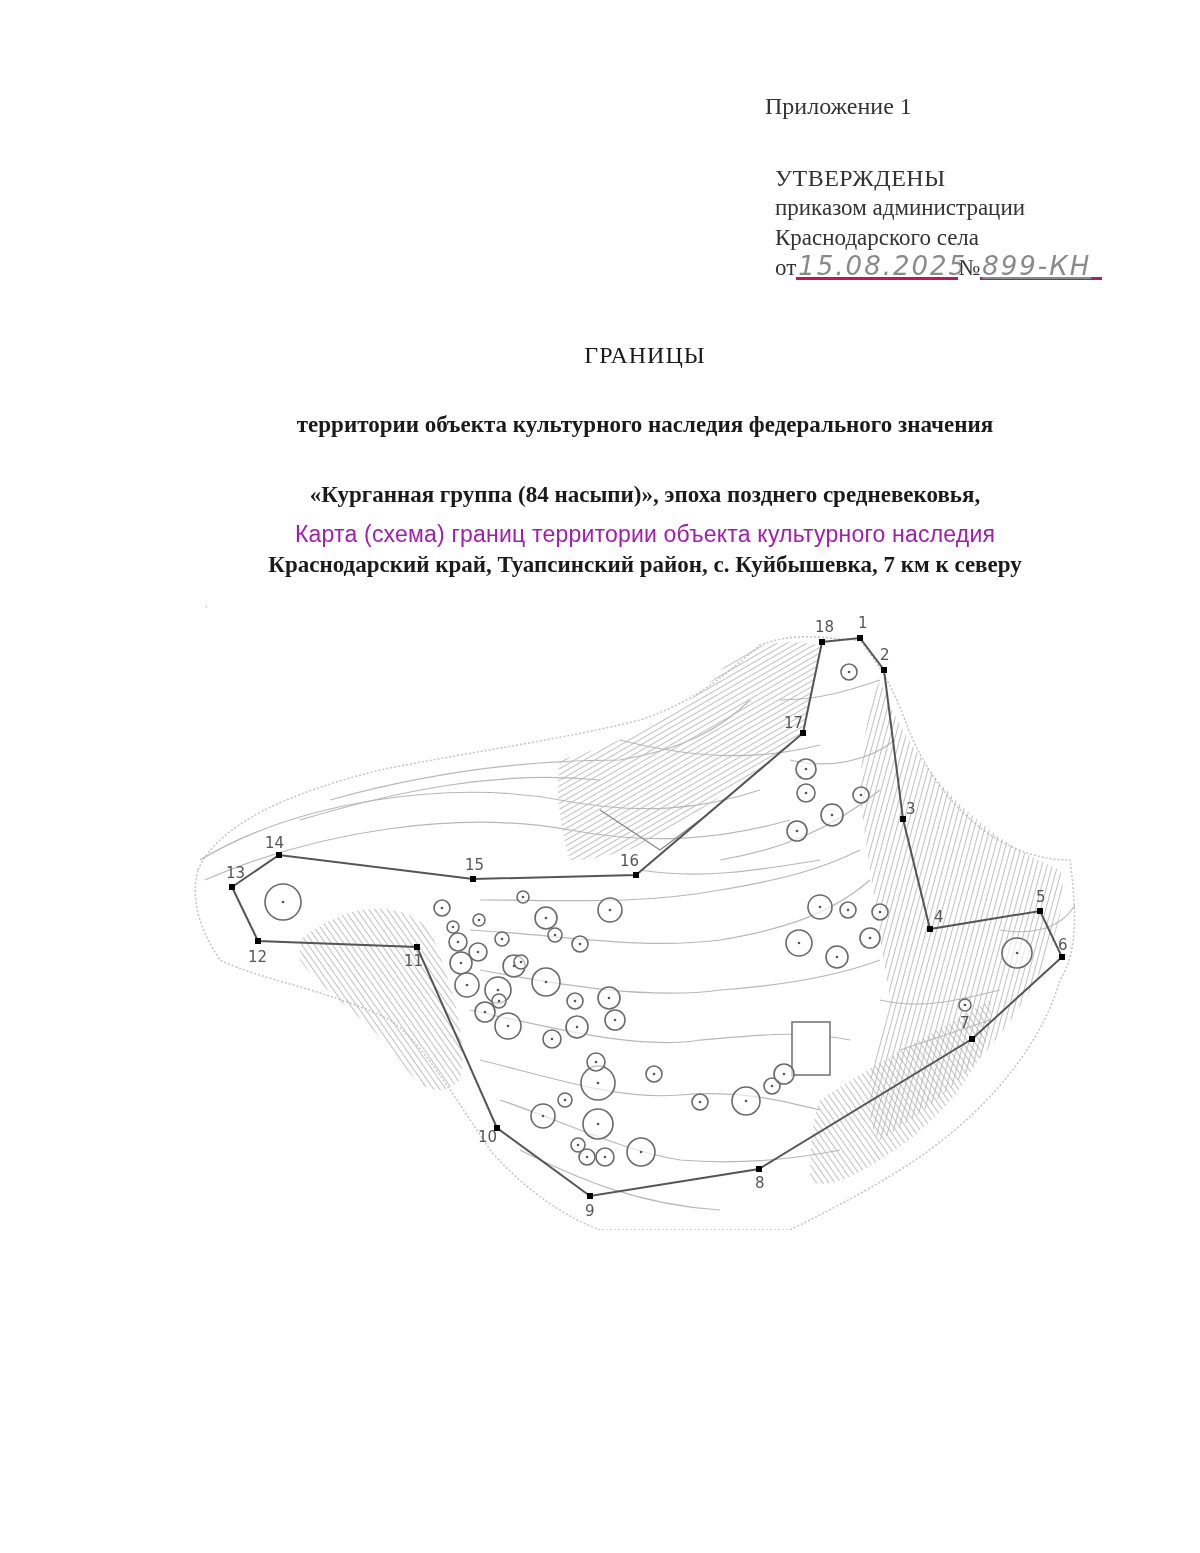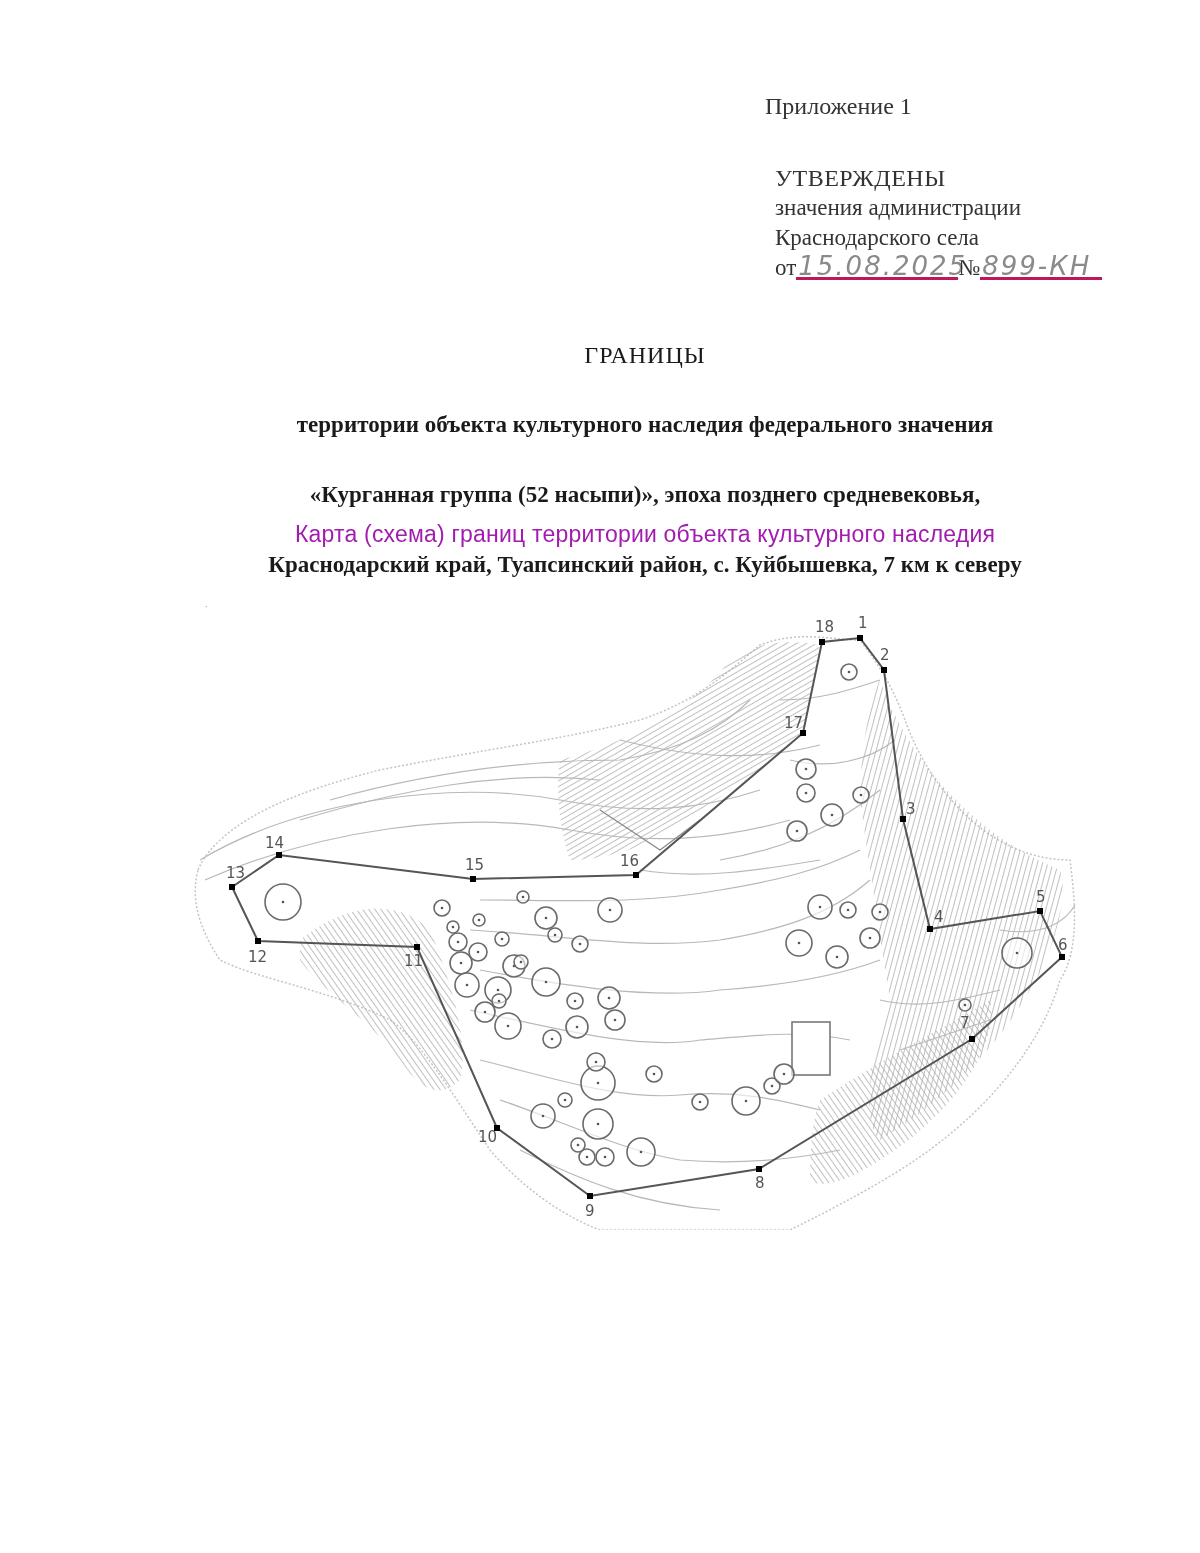--- a/index.html
+++ b/index.html
@@ -5,47 +5,47 @@
   html, body { margin: 0; padding: 0; background: #ffffff; }
   body { width: 1200px; height: 1553px; position: relative; overflow: hidden;
          font-family: "Liberation Serif", "DejaVu Serif", serif; color: #1a1a1a; }
   .appendix { position: absolute; left: 765px; top: 93px; font-size: 24px; color: #333; }
   .approval { position: absolute; left: 775px; top: 163px; font-size: 23px; line-height: 30px; color: #333; }
   .approval .approved { font-size: 24px; letter-spacing: 0.5px; }
   .approval .line { white-space: nowrap; }
   .blank { display: inline-block; border-bottom: 3px solid #be185d; font-family: "DejaVu Sans", sans-serif;
            font-style: italic; font-size: 26px; color: #8a8a8a; letter-spacing: 2px; padding: 0 2px; line-height: 22px; }
   .blank.date { width: 158px; }
-  .blank.num { width: 118px; }
+  .blank.num { width: 118px; text-decoration: underline; }
   .title-block { position: absolute; left: 150px; width: 990px; top: 340px; text-align: center; }
   .title-block .heading { font-weight: normal; font-size: 24px; letter-spacing: 1px; line-height: 30px; }
   .title-block .subline { font-weight: bold; font-size: 23px; line-height: 30px; margin-top: 40px; }
   .map-caption { position: absolute; left: 150px; width: 990px; top: 521px; text-align: center; font-size: 23px;
                  font-family: "Liberation Sans", sans-serif; color: #a21caf; letter-spacing: 0.2px; }
   .map { position: absolute; left: 0; top: 590px; width: 1200px; height: 640px; }
   svg text { font-family: "DejaVu Sans", sans-serif; }
 </style>
 </head>
 <body>
 
 <div class="appendix">Приложение 1</div>
 
 <div class="approval">
   <div class="approved">УТВЕРЖДЕНЫ</div>
-  <div class="line">значения администрации</div>
+  <div class="line">приказом администрации</div>
   <div class="line">Краснодарского села</div>
   <div class="line">
     <span>от</span><span class="blank date">15.08.2025</span><span>№</span><span class="blank num">899-КН</span>
   </div>
 </div>
 
 <div class="title-block">
   <div class="heading">ГРАНИЦЫ</div>
   <div class="subline">территории объекта культурного наследия федерального значения</div>
-  <div class="subline">«Курганная группа (52 насыпи)», эпоха позднего средневековья,</div>
+  <div class="subline">«Курганная группа (84 насыпи)», эпоха позднего средневековья,</div>
   <div class="subline">Краснодарский край, Туапсинский район, с. Куйбышевка, 7 км к северу</div>
 </div>
 
 <div class="map-caption">Карта (схема) границ территории объекта культурного наследия</div>
 
 <svg class="map" viewBox="0 590 1200 640" xmlns="http://www.w3.org/2000/svg">
   <defs>
     <pattern id="hatch" width="5" height="5" patternUnits="userSpaceOnUse" patternTransform="rotate(60)">
       <line x1="0" y1="0" x2="0" y2="5" stroke="#b0b0b0" stroke-width="1.6"></line>
     </pattern>

